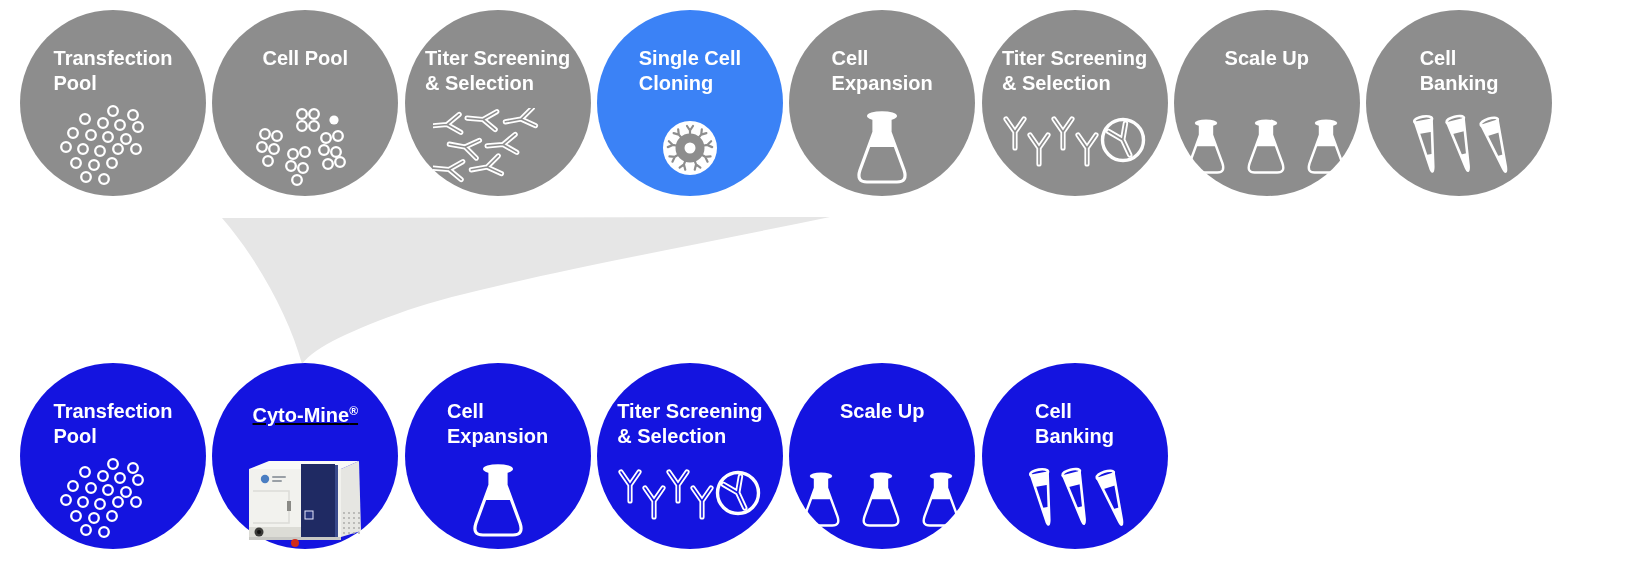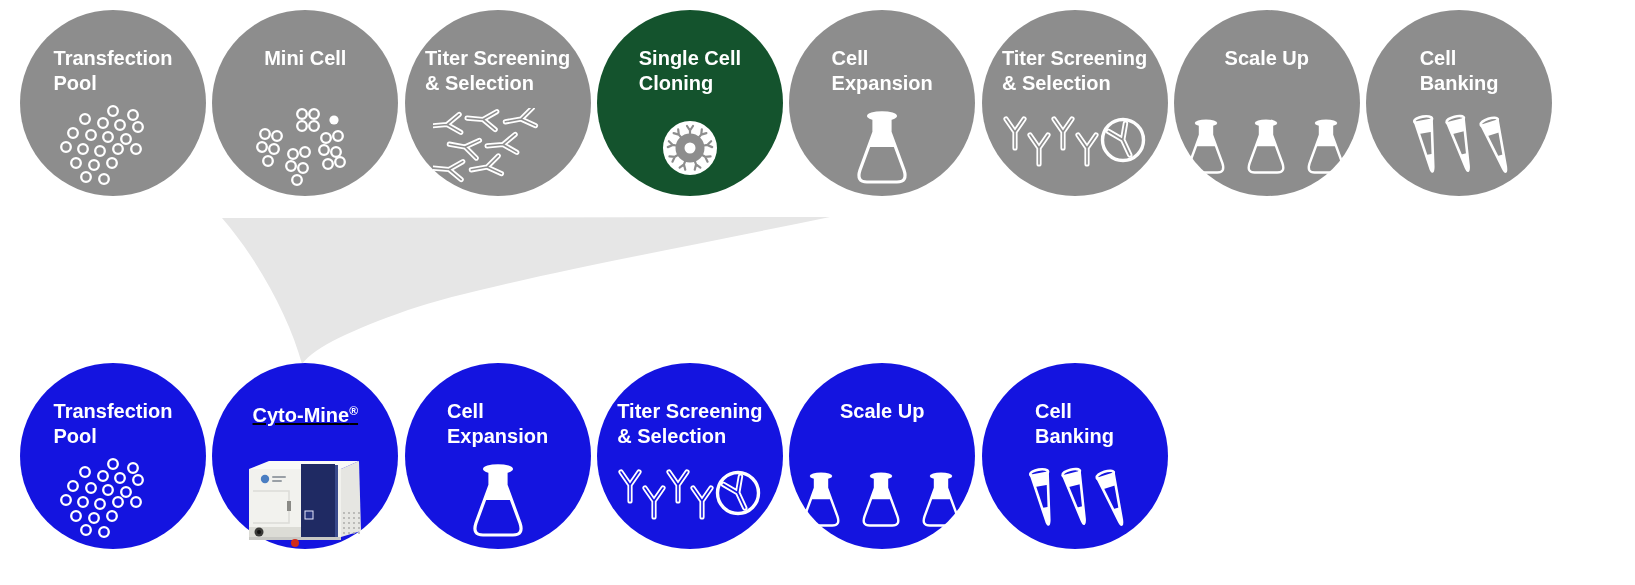--- a/index.html
+++ b/index.html
@@ -47,21 +47,21 @@
           <circle cx="79" cy="46" r="4.8" fill="none" stroke="#ffffff" stroke-width="2.3"></circle>
           <circle cx="19" cy="60" r="4.8" fill="none" stroke="#ffffff" stroke-width="2.3"></circle>
           <circle cx="37" cy="62" r="4.8" fill="none" stroke="#ffffff" stroke-width="2.3"></circle>
           <circle cx="55" cy="60" r="4.8" fill="none" stroke="#ffffff" stroke-width="2.3"></circle>
           <circle cx="29" cy="74" r="4.8" fill="none" stroke="#ffffff" stroke-width="2.3"></circle>
           <circle cx="47" cy="76" r="4.8" fill="none" stroke="#ffffff" stroke-width="2.3"></circle>
         </svg>
       </div>
     </div>
     <div class="step-circle" style="left: 212.3px; top: 10px; background: rgb(141, 141, 141);">
-      <div class="step-label">Mini Cell</div>
+      <div class="step-label">Cell Pool</div>
       <div class="step-icon">
         <svg width="100" height="82" viewBox="0 0 100 82">
           <circle cx="47" cy="7" r="4.8" fill="none" stroke="#ffffff" stroke-width="2.3"></circle>
           <circle cx="59" cy="7" r="4.8" fill="none" stroke="#ffffff" stroke-width="2.3"></circle>
           <circle cx="47" cy="19" r="4.8" fill="none" stroke="#ffffff" stroke-width="2.3"></circle>
           <circle cx="59" cy="19" r="4.8" fill="none" stroke="#ffffff" stroke-width="2.3"></circle>
           <circle cx="10" cy="27" r="4.8" fill="none" stroke="#ffffff" stroke-width="2.3"></circle>
           <circle cx="22" cy="29" r="4.8" fill="none" stroke="#ffffff" stroke-width="2.3"></circle>
           <circle cx="7" cy="40" r="4.8" fill="none" stroke="#ffffff" stroke-width="2.3"></circle>
           <circle cx="19" cy="42" r="4.8" fill="none" stroke="#ffffff" stroke-width="2.3"></circle>
@@ -110,21 +110,21 @@
     <path d="M0,6 L-9,-7 M0,6 L9,-7 M0,6 L0,22" stroke="#ffffff" stroke-width="5.2" fill="none" stroke-linecap="round"></path>
     <path d="M0,6 L-9,-7 M0,6 L9,-7 M0,6 L0,22" stroke="#8d8d8d" stroke-width="1.6" fill="none" stroke-linecap="round"></path>
           </g>
           <g transform="translate(60,58) rotate(80) scale(1)">
     <path d="M0,6 L-9,-7 M0,6 L9,-7 M0,6 L0,22" stroke="#ffffff" stroke-width="5.2" fill="none" stroke-linecap="round"></path>
     <path d="M0,6 L-9,-7 M0,6 L9,-7 M0,6 L0,22" stroke="#8d8d8d" stroke-width="1.6" fill="none" stroke-linecap="round"></path>
           </g>
         </svg>
       </div>
     </div>
-    <div class="step-circle" style="left: 596.9px; top: 10px; background: #14532d;">
+    <div class="step-circle" style="left: 596.9px; top: 10px; background: #3b82f6;">
       <div class="step-label">Single Cell
 Cloning</div>
       <div class="step-icon">
         <svg width="60" height="60" viewBox="0 0 60 60">
       <circle cx="30" cy="30" r="27" fill="#ffffff"></circle>
       <circle cx="30" cy="30" r="10" fill="none" stroke="#8d8d8d" stroke-width="9"></circle>
           <g transform="translate(30.0,10.5) rotate(0) scale(0.5)">
         <path d="M0,4 L-6,-5 M0,4 L6,-5 M0,4 L0,13" stroke="#8d8d8d" stroke-width="4.4" fill="none" stroke-linecap="round"></path>
           </g>
           <g transform="translate(42.5,15.1) rotate(40) scale(0.5)">

